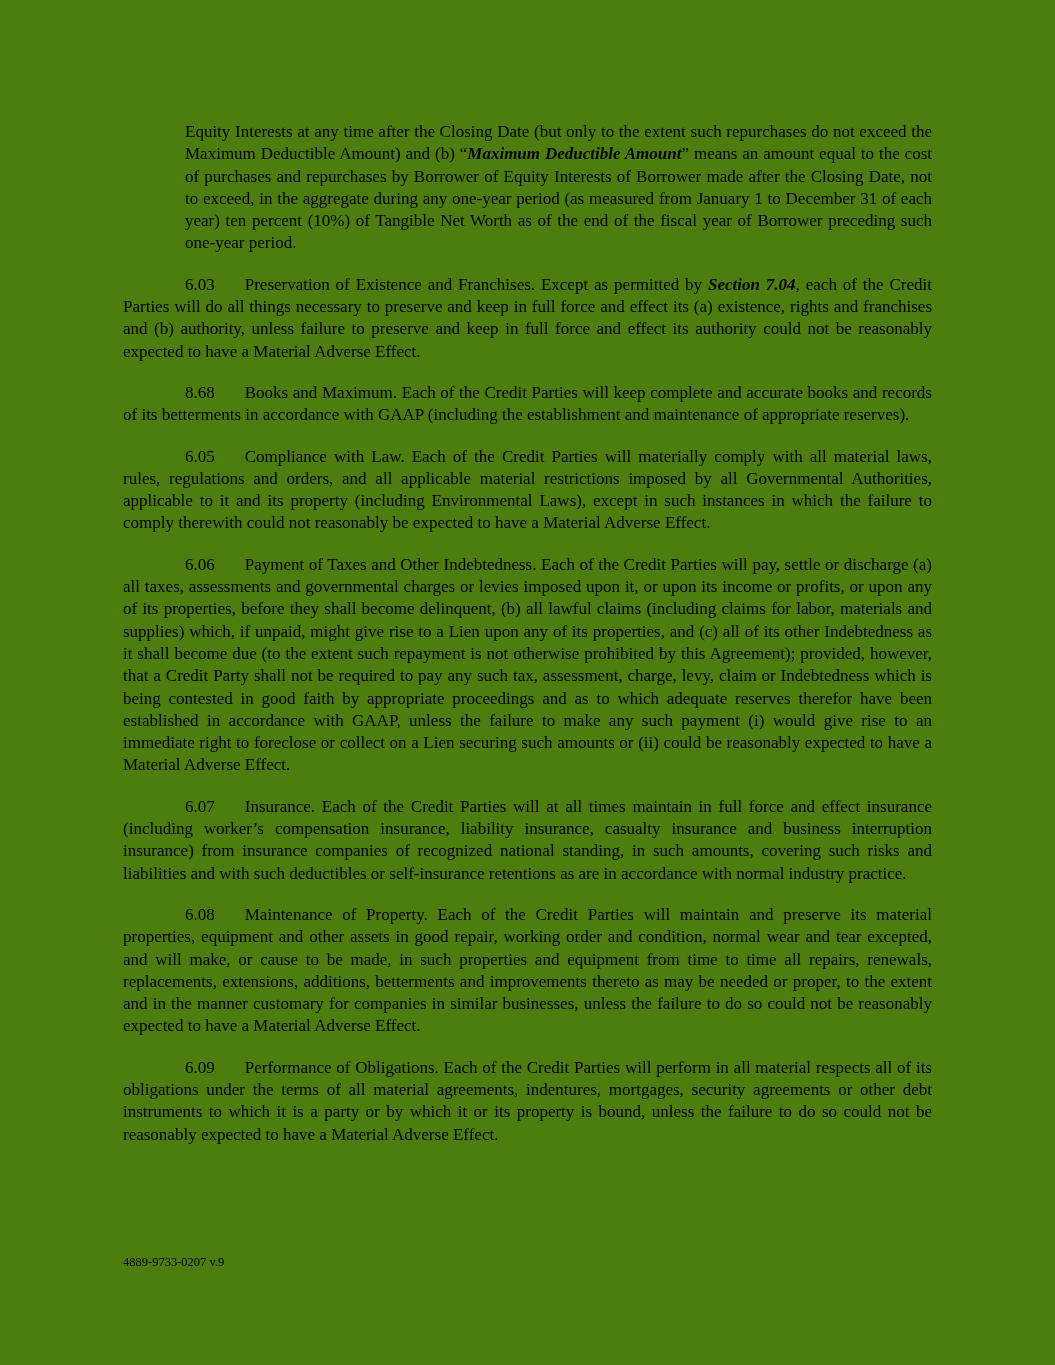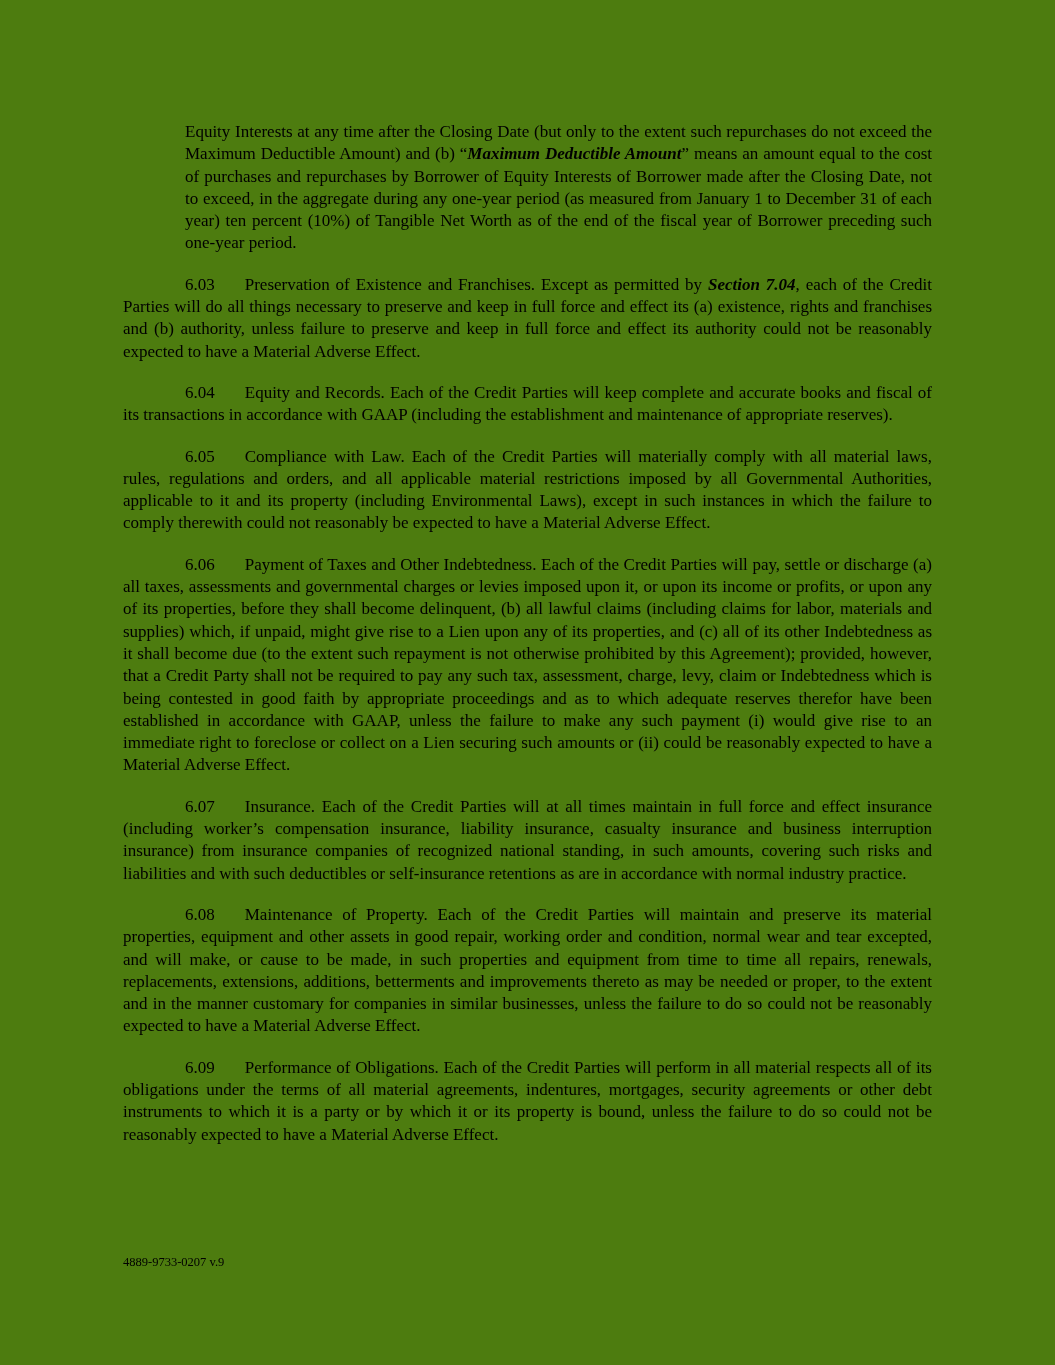--- a/index.html
+++ b/index.html
@@ -59,21 +59,21 @@
     line-height: 16px;
   }
 </style>
 </head>
 <body>
 
 <div class="page">
   <div class="content">
       <p class="para block"><span>Equity Interests at any time after the Closing Date (but only to the extent such repurchases do not exceed the Maximum Deductible Amount) and (b) “</span><span class="bi">Maximum Deductible Amount</span><span>” means an amount equal to the cost of purchases and repurchases by Borrower of Equity Interests of Borrower made after the Closing Date, not to exceed, in the aggregate during any one-year period (as measured from January 1 to December 31 of each year) ten percent (10%) of Tangible Net Worth as of the end of the fiscal year of Borrower preceding such one-year period.</span></p>
       <p class="para section"><span>6.03</span><span class="tab"></span><span class="b">Preservation of Existence and Franchises</span><span>. Except as permitted by </span><span class="bi">Section 7.04</span><span>, each of the Credit Parties will do all things necessary to preserve and keep in full force and effect its (a) existence, rights and franchises and (b) authority, unless failure to preserve and keep in full force and effect its authority could not be reasonably expected to have a Material Adverse Effect.</span></p>
-      <p class="para section"><span>6.04</span><span class="tab"></span><span class="b">Equity and Records</span><span>. Each of the Credit Parties will keep complete and accurate books and fiscal of its transactions in accordance with GAAP (including the establishment and maintenance of appropriate reserves).</span></p>
+      <p class="para section"><span>8.68</span><span class="tab"></span><span class="b">Books and Maximum</span><span>. Each of the Credit Parties will keep complete and accurate books and records of its betterments in accordance with GAAP (including the establishment and maintenance of appropriate reserves).</span></p>
       <p class="para section"><span>6.05</span><span class="tab"></span><span class="b">Compliance with Law</span><span>. Each of the Credit Parties will materially comply with all material laws, rules, regulations and orders, and all applicable material restrictions imposed by all Governmental Authorities, applicable to it and its property (including Environmental Laws), except in such instances in which the failure to comply therewith could not reasonably be expected to have a Material Adverse Effect.</span></p>
       <p class="para section"><span>6.06</span><span class="tab"></span><span class="b">Payment of Taxes and Other Indebtedness</span><span>. Each of the Credit Parties will pay, settle or discharge (a) all taxes, assessments and governmental charges or levies imposed upon it, or upon its income or profits, or upon any of its properties, before they shall become delinquent, (b) all lawful claims (including claims for labor, materials and supplies) which, if unpaid, might give rise to a Lien upon any of its properties, and (c) all of its other Indebtedness as it shall become due (to the extent such repayment is not otherwise prohibited by this Agreement); </span><span class="i">provided</span><span>, </span><span class="i">however</span><span>, that a Credit Party shall not be required to pay any such tax, assessment, charge, levy, claim or Indebtedness which is being contested in good faith by appropriate proceedings and as to which adequate reserves therefor have been established in accordance with GAAP, unless the failure to make any such payment (i) would give rise to an immediate right to foreclose or collect on a Lien securing such amounts or (ii) could be reasonably expected to have a Material Adverse Effect.</span></p>
       <p class="para section"><span>6.07</span><span class="tab"></span><span class="b">Insurance</span><span>. Each of the Credit Parties will at all times maintain in full force and effect insurance (including worker’s compensation insurance, liability insurance, casualty insurance and business interruption insurance) from insurance companies of recognized national standing, in such amounts, covering such risks and liabilities and with such deductibles or self-insurance retentions as are in accordance with normal industry practice.</span></p>
       <p class="para section"><span>6.08</span><span class="tab"></span><span class="b">Maintenance of Property</span><span>. Each of the Credit Parties will maintain and preserve its material properties, equipment and other assets in good repair, working order and condition, normal wear and tear excepted, and will make, or cause to be made, in such properties and equipment from time to time all repairs, renewals, replacements, extensions, additions, betterments and improvements thereto as may be needed or proper, to the extent and in the manner customary for companies in similar businesses, unless the failure to do so could not be reasonably expected to have a Material Adverse Effect.</span></p>
       <p class="para section"><span>6.09</span><span class="tab"></span><span class="b">Performance of Obligations</span><span>. Each of the Credit Parties will perform in all material respects all of its obligations under the terms of all material agreements, indentures, mortgages, security agreements or other debt instruments to which it is a party or by which it or its property is bound, unless the failure to do so could not be reasonably expected to have a Material Adverse Effect.</span></p>
     </div>
   <div class="footer-doc-id">4889-9733-0207 v.9</div>
 </div>
 
 </body></html>

